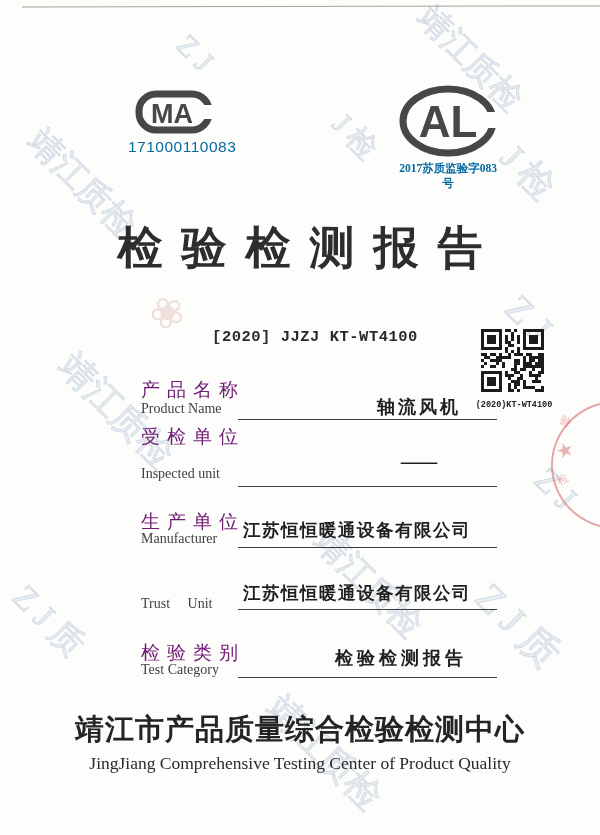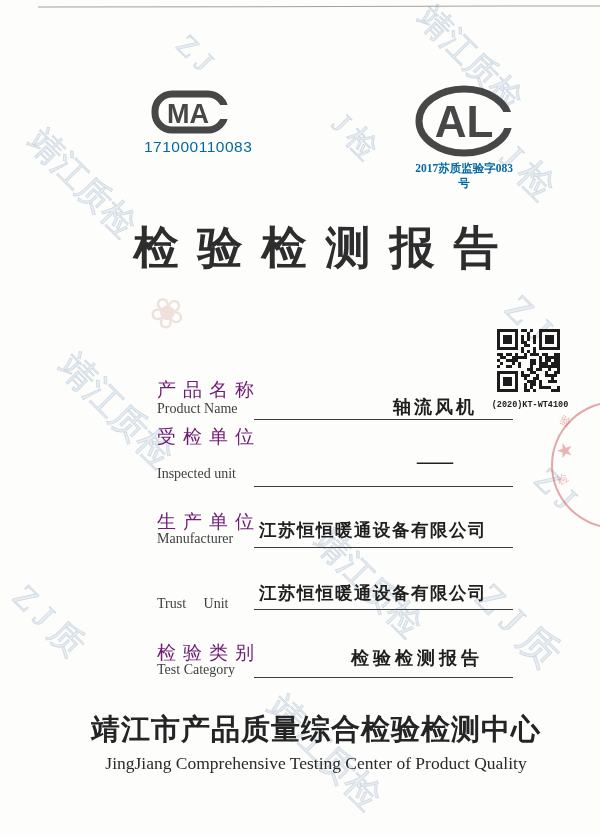--- a/index.html
+++ b/index.html
@@ -1,21 +1,21 @@
 <!DOCTYPE html>
 <html><head>
 <meta charset="utf-8">
 <style>
   html,body { margin:0; padding:0; background:#ffffff; }
   .page {
     position:relative; width:600px; height:835px;
     background:#fdfdfc; overflow:hidden;
     font-family:"Liberation Serif", serif; color:#2e2e2e;
   }
-  .content { position:absolute; inset:0; z-index:1;margin-left:16px; }
+  .content { position:absolute; inset:0; z-index:1; }
 
   
   .scan-line { position:absolute; top:6px; left:22px; right:0; height:1px;
     background:#9b8d85; opacity:.85; transform:rotate(-0.12deg); }
 
   
   .cert { position:absolute; text-align:center; }
   .cert-cma { left:128px; top:90px; width:92px; }
   .cert-cal { left:394px; top:84px; width:108px; }
   .cert svg { display:block; margin:0 auto; }
@@ -103,20 +103,21 @@
       <svg width="100" height="74" viewBox="0 0 100 74">
         <ellipse cx="50" cy="37" rx="45" ry="32" fill="none" stroke="#474747" stroke-width="7"></ellipse>
         <rect x="88" y="28" width="12" height="16" fill="#fdfdfc"></rect>
         <text x="50" y="53" text-anchor="middle" font-family="Liberation Sans, sans-serif" font-size="44" font-weight="bold" fill="#474747">AL</text>
       </svg>
       <div class="cert-num">2017苏质监验字083号</div>
     </div>
 
     <div class="title-cn">检验检测报告</div>
 
+    <div class="report-no">[2020] JJZJ KT-WT4100</div>
 
     <div class="qr" id="qr"><svg width="63" height="63">
           <rect x="24" y="0" width="3" height="3"></rect>
           <rect x="27" y="0" width="3" height="3"></rect>
           <rect x="33" y="0" width="3" height="3"></rect>
           <rect x="30" y="3" width="3" height="3"></rect>
           <rect x="24" y="6" width="3" height="3"></rect>
           <rect x="30" y="6" width="3" height="3"></rect>
           <rect x="36" y="6" width="3" height="3"></rect>
           <rect x="24" y="9" width="3" height="3"></rect>

